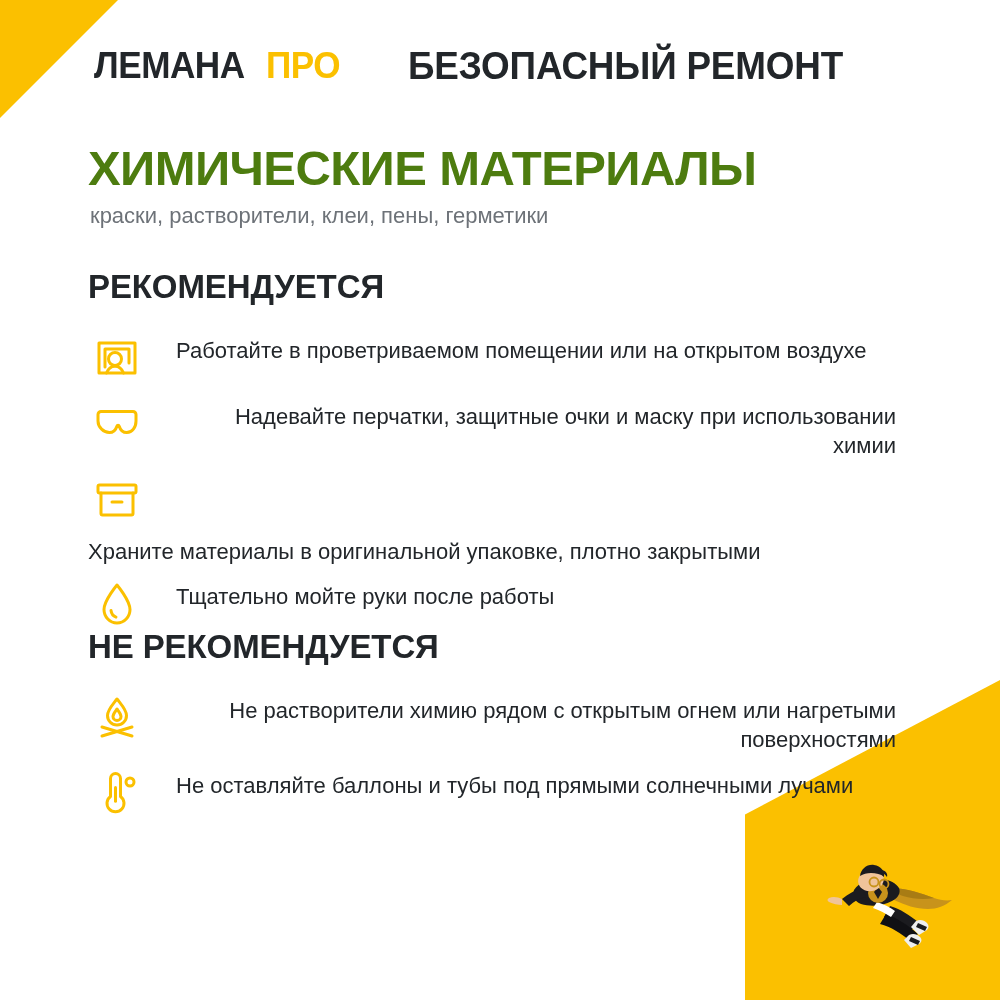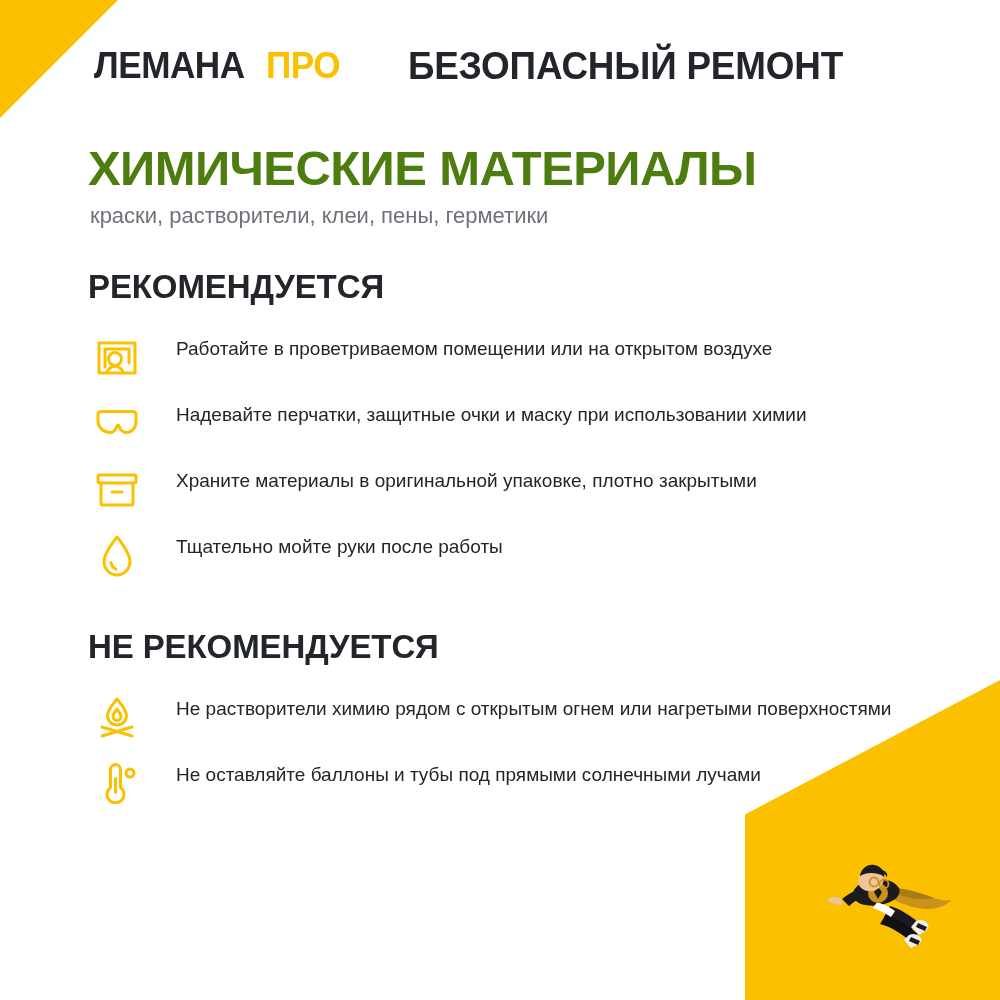--- a/index.html
+++ b/index.html
@@ -136,31 +136,31 @@
     align-items: center;
     justify-content: center;
     margin-right: 30px;
     margin-top: 2px;
   }
   .item-icon svg {
     display: block;
   }
   .item-text {
     color: #22262a;
-    font-size: 19px;
+    font-size: 22px;
     line-height: 1.33;
     font-weight: 400;
     padding-top: 8px;
     max-width: 720px;
   }
 
   
   .item-1 { margin-bottom: 8px; }
-  .item-2 { margin-bottom: 8px; }
-  .item-3 { margin-bottom: 8px; }
+  .item-2 { margin-bottom: 8px; text-align: right; }
+  .item-3 { margin-bottom: 8px; flex-direction: column; }
 
   
   .mascot {
     position: absolute;
     right: 20px;
     bottom: 35px;
     width: 190px;
     height: 125px;
   }
 </style>

